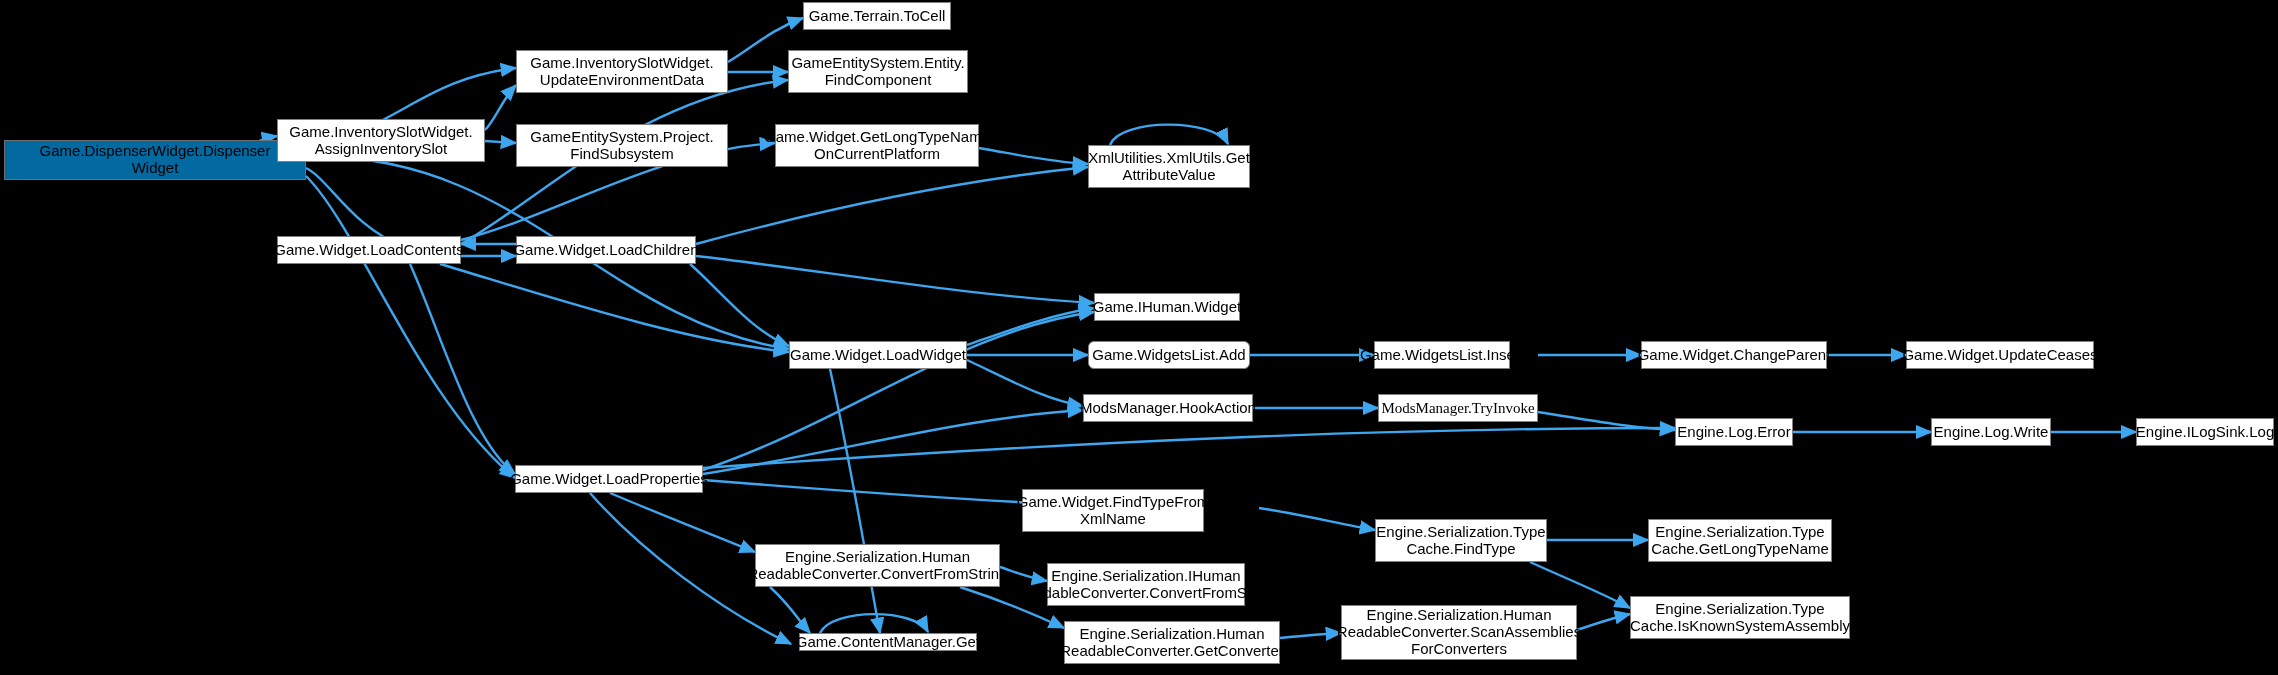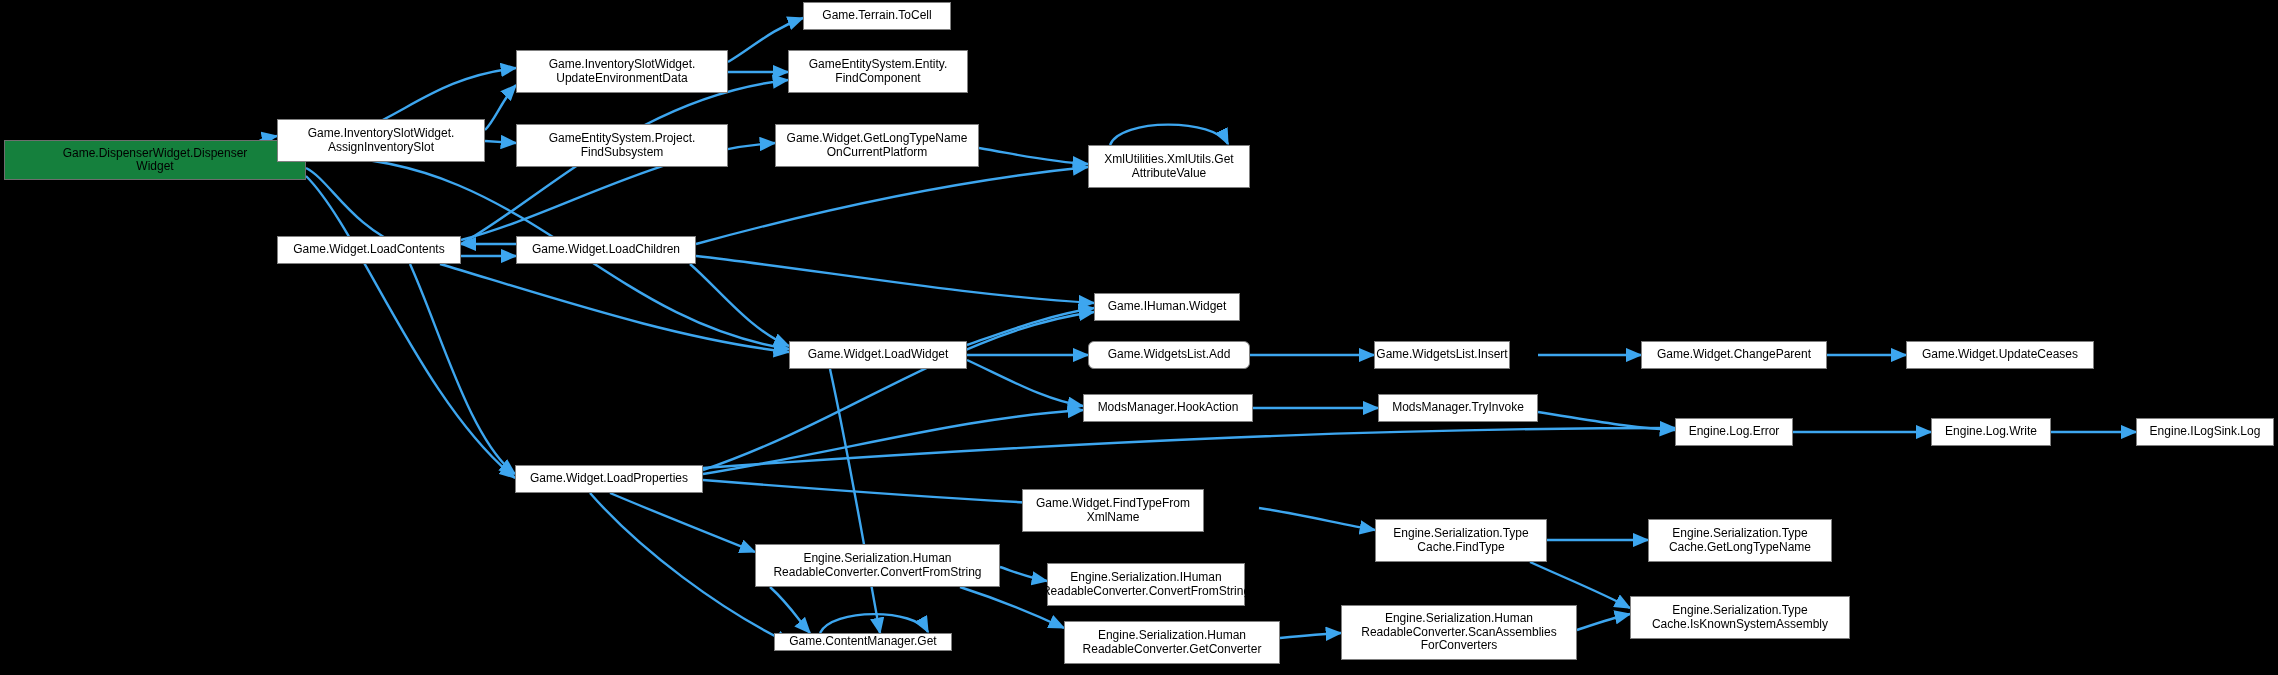--- a/index.html
+++ b/index.html
@@ -22,33 +22,33 @@
     width: 2278px;
     height: 675px;
     pointer-events: none;
   }
   .node {
     position: absolute;
     box-sizing: border-box;
     background: #ffffff;
     border: 1px solid #808080;
     color: #000000;
-    font-size: 12px;
+    font-size: 15px;
     line-height: 1.12;
     display: flex;
     align-items: center;
     justify-content: center;
     text-align: center;
     white-space: pre-line;
     letter-spacing: 0px;
     padding: 8px 4px;
     z-index: 5;
   }
   .node.root {
-    background: #15803d;
+    background: #0369a1;
     border: 1px solid #6e6e6e;
   }
 </style>
 </head>
 <body>
 
 <div id="canvas">
   <svg id="edge-layer" viewBox="0 0 2278 675" xmlns="http://www.w3.org/2000/svg">
     <defs>
       <marker id="arrowhead" markerWidth="7" markerHeight="6" refX="6.4" refY="3" orient="auto" markerUnits="strokeWidth">
@@ -122,32 +122,32 @@
 AttributeValue</span></div>
       <div class="node" style="left: 277px; top: 236px; width: 184px; height: 28px;"><span>Game.Widget.LoadContents</span></div>
       <div class="node" style="left: 516px; top: 236px; width: 180px; height: 28px;"><span>Game.Widget.LoadChildren</span></div>
       <div class="node" style="left: 1094px; top: 293px; width: 146px; height: 28px;"><span>Game.IHuman.Widget</span></div>
       <div class="node" style="left: 789px; top: 341px; width: 178px; height: 28px;"><span>Game.Widget.LoadWidget</span></div>
       <div class="node" style="left: 1088px; top: 341px; width: 162px; height: 28px; border-radius: 6px;"><span>Game.WidgetsList.Add</span></div>
       <div class="node" style="left: 1374px; top: 341px; width: 136px; height: 28px;"><span>Game.WidgetsList.Insert</span></div>
       <div class="node" style="left: 1641px; top: 341px; width: 186px; height: 28px;"><span>Game.Widget.ChangeParent</span></div>
       <div class="node" style="left: 1906px; top: 341px; width: 188px; height: 28px;"><span>Game.Widget.UpdateCeases</span></div>
       <div class="node" style="left: 1083px; top: 394px; width: 170px; height: 28px;"><span>ModsManager.HookAction</span></div>
-      <div class="node" style="left: 1378px; top: 394px; width: 160px; height: 28px;"><span>ModsManager.TryInvoke</span></div>
+      <div class="node" style="left: 1378px; top: 394px; width: 160px; height: 28px; font-family: Liberation Serif, serif;"><span>ModsManager.TryInvoke</span></div>
       <div class="node" style="left: 1675px; top: 418px; width: 118px; height: 28px;"><span>Engine.Log.Error</span></div>
       <div class="node" style="left: 1931px; top: 418px; width: 120px; height: 28px;"><span>Engine.Log.Write</span></div>
       <div class="node" style="left: 2136px; top: 418px; width: 138px; height: 28px;"><span>Engine.ILogSink.Log</span></div>
       <div class="node" style="left: 515px; top: 465px; width: 188px; height: 28px;"><span>Game.Widget.LoadProperties</span></div>
       <div class="node" style="left: 1022px; top: 489px; width: 182px; height: 43px;"><span>Game.Widget.FindTypeFrom
 XmlName</span></div>
       <div class="node" style="left: 755px; top: 544px; width: 245px; height: 43px;"><span>Engine.Serialization.Human
 ReadableConverter.ConvertFromString</span></div>
       <div class="node" style="left: 1047px; top: 563px; width: 198px; height: 43px;"><span>Engine.Serialization.IHuman
 ReadableConverter.ConvertFromString</span></div>
-      <div class="node" style="left: 774px; top: 633px; width: 178px; height: 16px;"><span>Game.ContentManager.Get</span></div>
+      <div class="node" style="left: 799px; top: 633px; width: 178px; height: 16px;"><span>Game.ContentManager.Get</span></div>
       <div class="node" style="left: 1064px; top: 621px; width: 216px; height: 43px;"><span>Engine.Serialization.Human
 ReadableConverter.GetConverter</span></div>
       <div class="node" style="left: 1375px; top: 519px; width: 172px; height: 43px;"><span>Engine.Serialization.Type
 Cache.FindType</span></div>
       <div class="node" style="left: 1648px; top: 519px; width: 184px; height: 43px;"><span>Engine.Serialization.Type
 Cache.GetLongTypeName</span></div>
       <div class="node" style="left: 1341px; top: 605px; width: 236px; height: 55px;"><span>Engine.Serialization.Human
 ReadableConverter.ScanAssemblies
 ForConverters</span></div>
       <div class="node" style="left: 1630px; top: 596px; width: 220px; height: 43px;"><span>Engine.Serialization.Type

